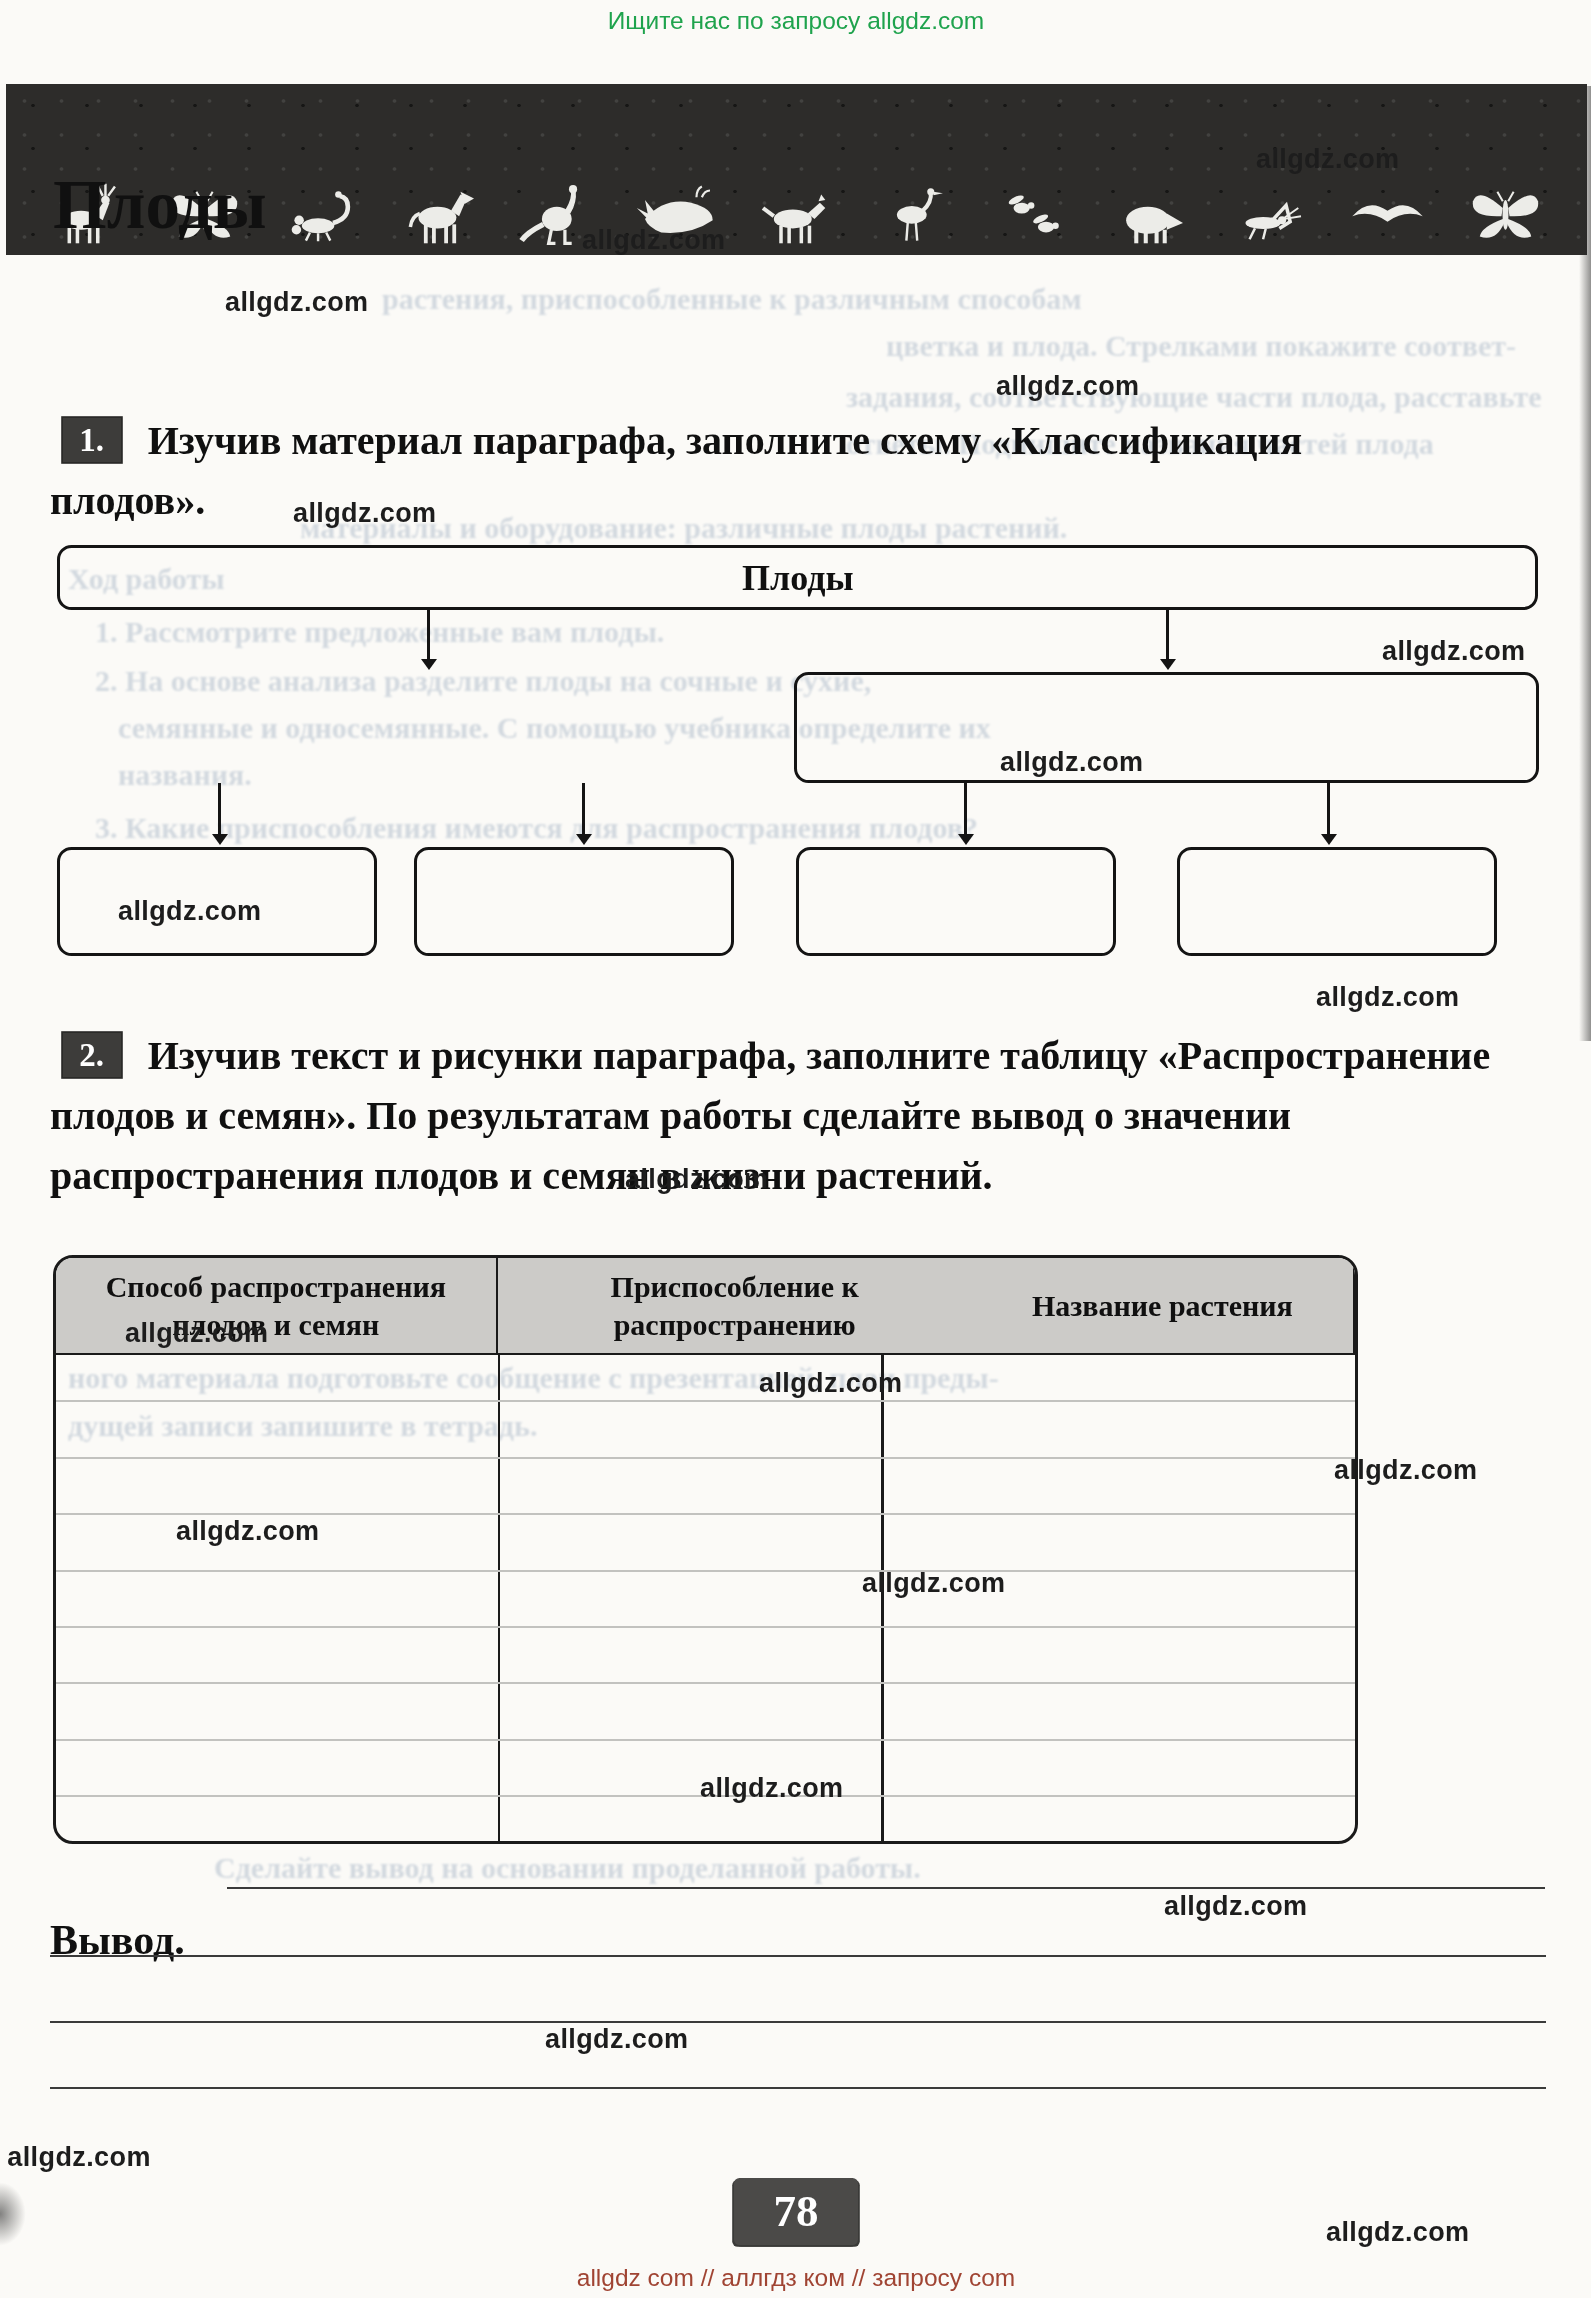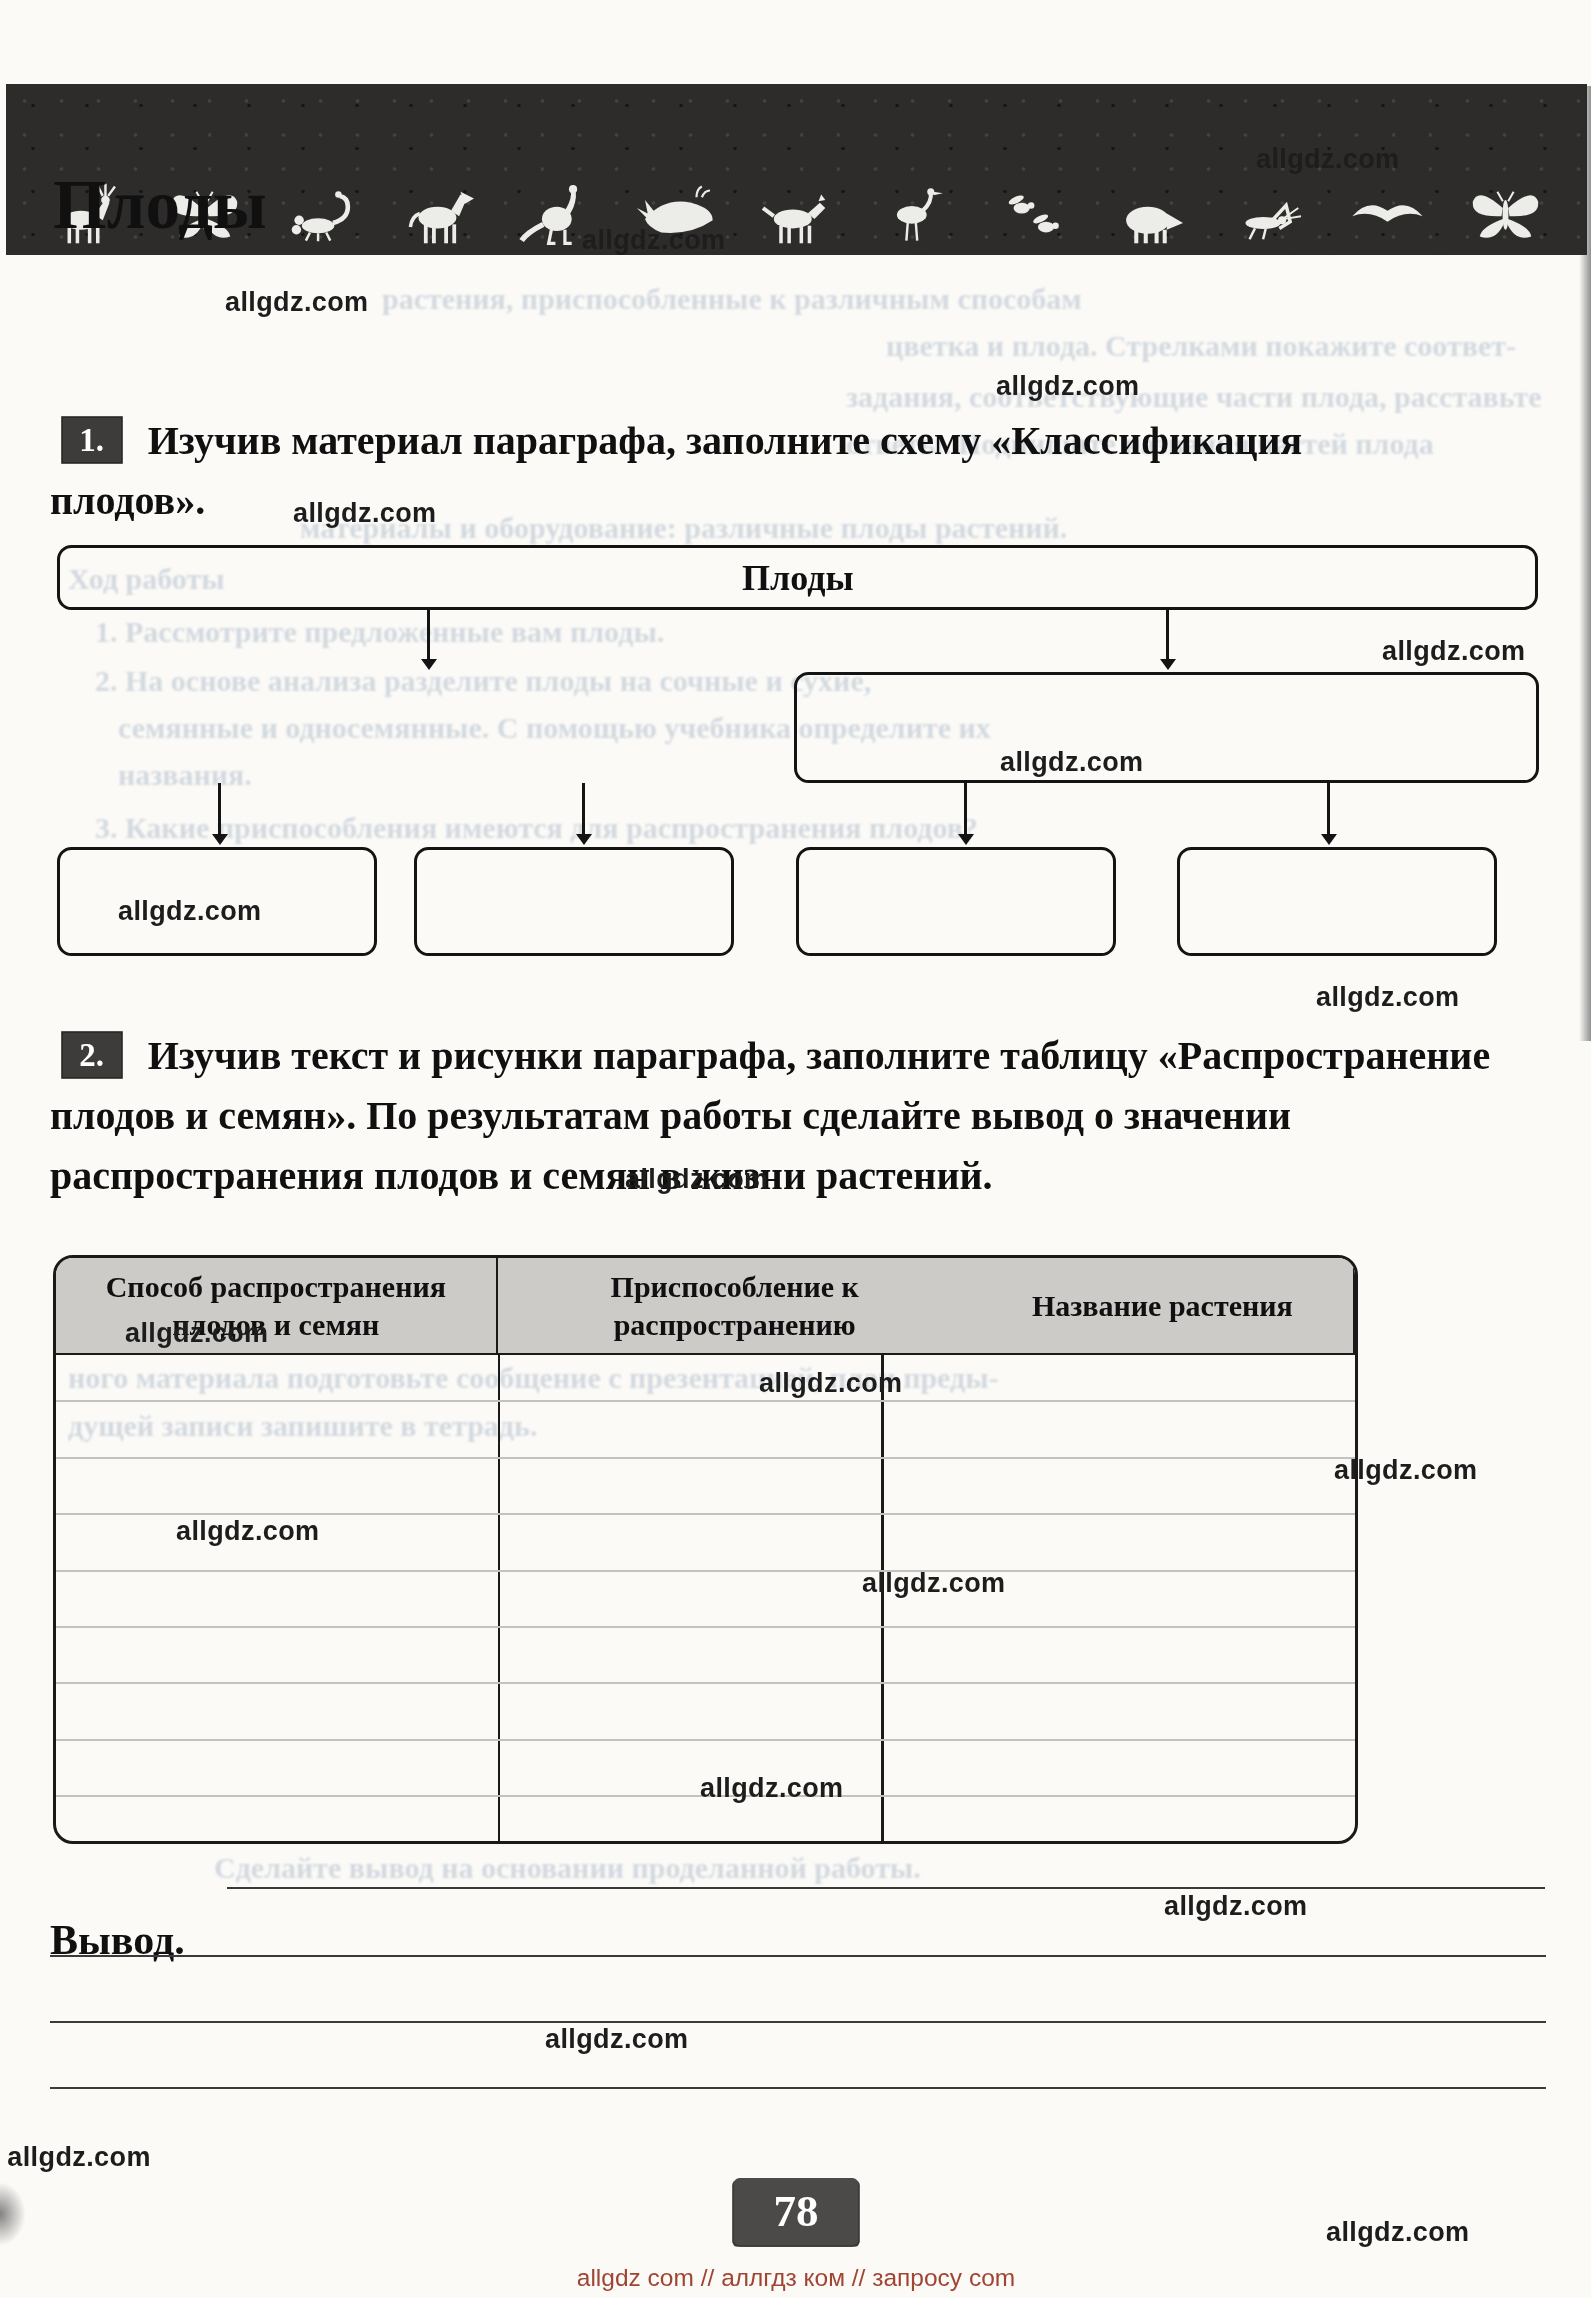--- a/index.html
+++ b/index.html
@@ -194,20 +194,21 @@
       <span class="bleed" style="left: 95px; top: 664px;">2. На основе анализа разделите плоды на сочные и сухие,</span>
       <span class="bleed" style="left: 118px; top: 711px;">семянные и односемянные. С помощью учебника определите их</span>
       <span class="bleed" style="left: 118px; top: 758px;">названия.</span>
       <span class="bleed" style="left: 95px; top: 811px;">3. Какие приспособления имеются для распространения плодов?</span>
       <span class="bleed" style="left: 68px; top: 1313px;">распространяются плоды и семена этих растений. На основе изучен-</span>
       <span class="bleed" style="left: 68px; top: 1361px;">ного материала подготовьте сообщение с презентацией, план преды-</span>
       <span class="bleed" style="left: 68px; top: 1409px;">дущей записи запишите в тетрадь.</span>
       <span class="bleed" style="left: 214px; top: 1851px;">Сделайте вывод на основании проделанной работы.</span>
     </div>
 
+  <div class="tophint">Ищите нас по запросу allgdz.com</div>
 
   <div class="band">
     <div style="display:contents"><svg class="animal" viewBox="0 0 64 48">
           <use href="#sym-deer"></use>
         </svg><svg class="animal" viewBox="0 0 64 48">
           <use href="#sym-butterfly"></use>
         </svg><svg class="animal" viewBox="0 0 64 48">
           <use href="#sym-scorpion"></use>
         </svg><svg class="animal" viewBox="0 0 64 48">
           <use href="#sym-horse"></use>

